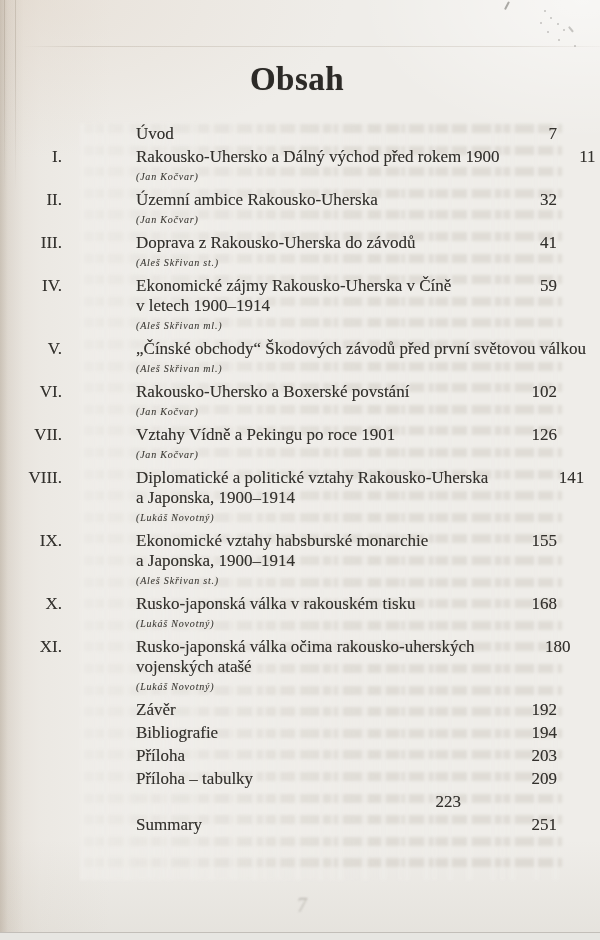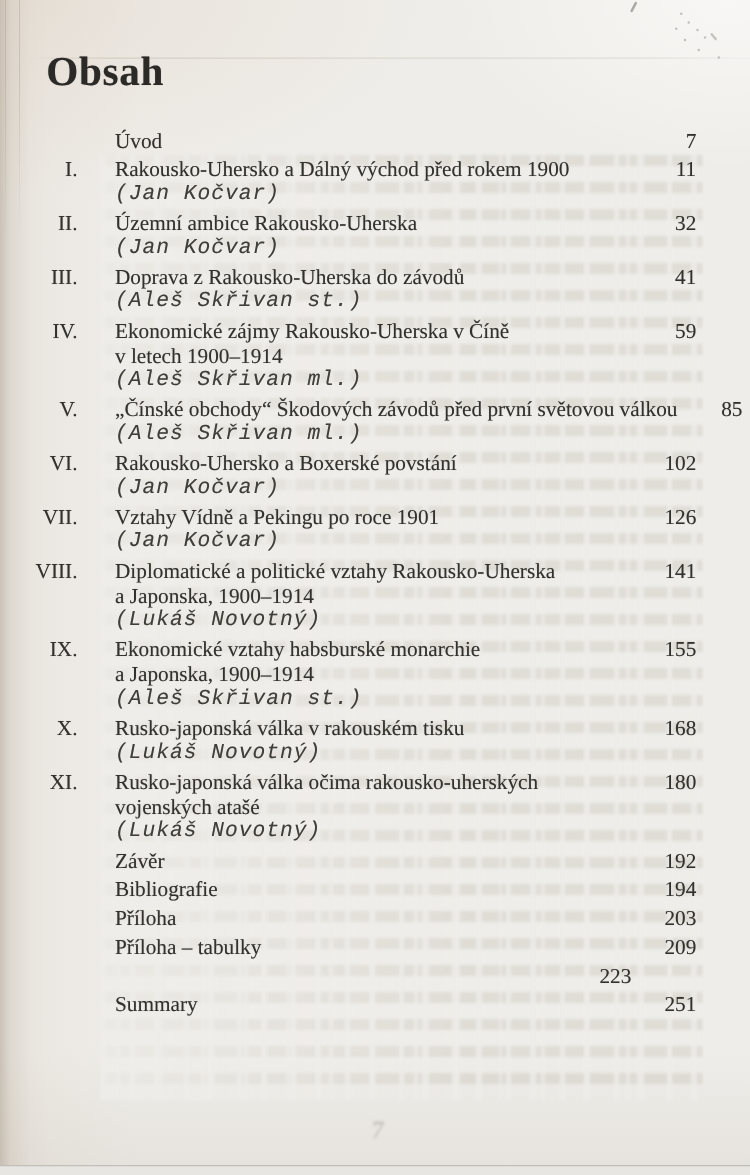--- a/index.html
+++ b/index.html
@@ -34,31 +34,31 @@
       repeating-linear-gradient(90deg, rgba(0,0,0,0) 0 13px, rgba(239,237,233,0.7) 13px 16px, rgba(0,0,0,0) 16px 34px),
       repeating-linear-gradient(180deg, rgba(152,143,127,0.20) 0 9px, rgba(0,0,0,0) 9px 21.6px);}
   .ghost-folio{position:absolute;left:297px;top:894px;z-index:1;filter:blur(1.3px);
     font-size:20px;color:rgba(125,120,110,0.45);transform:skewX(-6deg);}
   .pencil-marks{position:absolute;right:0;top:0;width:100px;height:60px;z-index:2;}
   .pencil-marks i{position:absolute;border-radius:50%;background:rgba(118,116,110,0.40);}
   .pm-slash{position:absolute;left:6px;top:1px;width:1.5px;height:9px;background:rgba(110,108,102,0.55);transform:rotate(28deg);border-radius:1px;}
   .pm-slash2{position:absolute;left:70px;top:26px;width:1.5px;height:7px;background:rgba(118,116,110,0.38);transform:rotate(-40deg);border-radius:1px;}
   
   .content{position:relative;z-index:3;}
-  h1{margin:0;padding-top:39px;margin-left:37px;width:520px;text-align:left;
+  h1{margin:0;padding-top:60px;margin-left:37px;width:520px;text-align:center;
      font-size:33px;line-height:38px;font-weight:bold;letter-spacing:0.5px;color:#2c2a27;
      text-shadow:0 0 0.7px rgba(44,42,39,0.45);}
   .toc{margin-top:26px;padding-right:43px;}
   .entry{display:grid;grid-template-columns:62px 1fr 52px;margin-bottom:3px;
-     font-size:17px;line-height:20px;text-shadow:0 0 0.6px rgba(44,42,39,0.38);}
+     font-size:17px;line-height:20px;text-shadow:0 0 0.6px rgba(44,42,39,0.38);gap:44px;}
   .num{text-align:right;}
   .mid{padding-left:30px;}
   .tline{white-space:nowrap;}
-  .author{font-family:Liberation Mono, monospace;font-style:italic;
-     font-size:17px;letter-spacing:0.8px;color:#403e39;line-height:20px;
+  .author{font-family:Liberation Serif, serif;font-style:italic;
+     font-size:10px;letter-spacing:0.8px;color:#403e39;line-height:20px;
      text-shadow:0 0 0.5px rgba(64,62,57,0.35);}
   .pg{text-align:right;align-self:start;}
 </style>
 </head>
 <body>
 
 <div class="scan">
 
   <div class="ghost"></div>
   <div class="ghost-folio">7</div>

